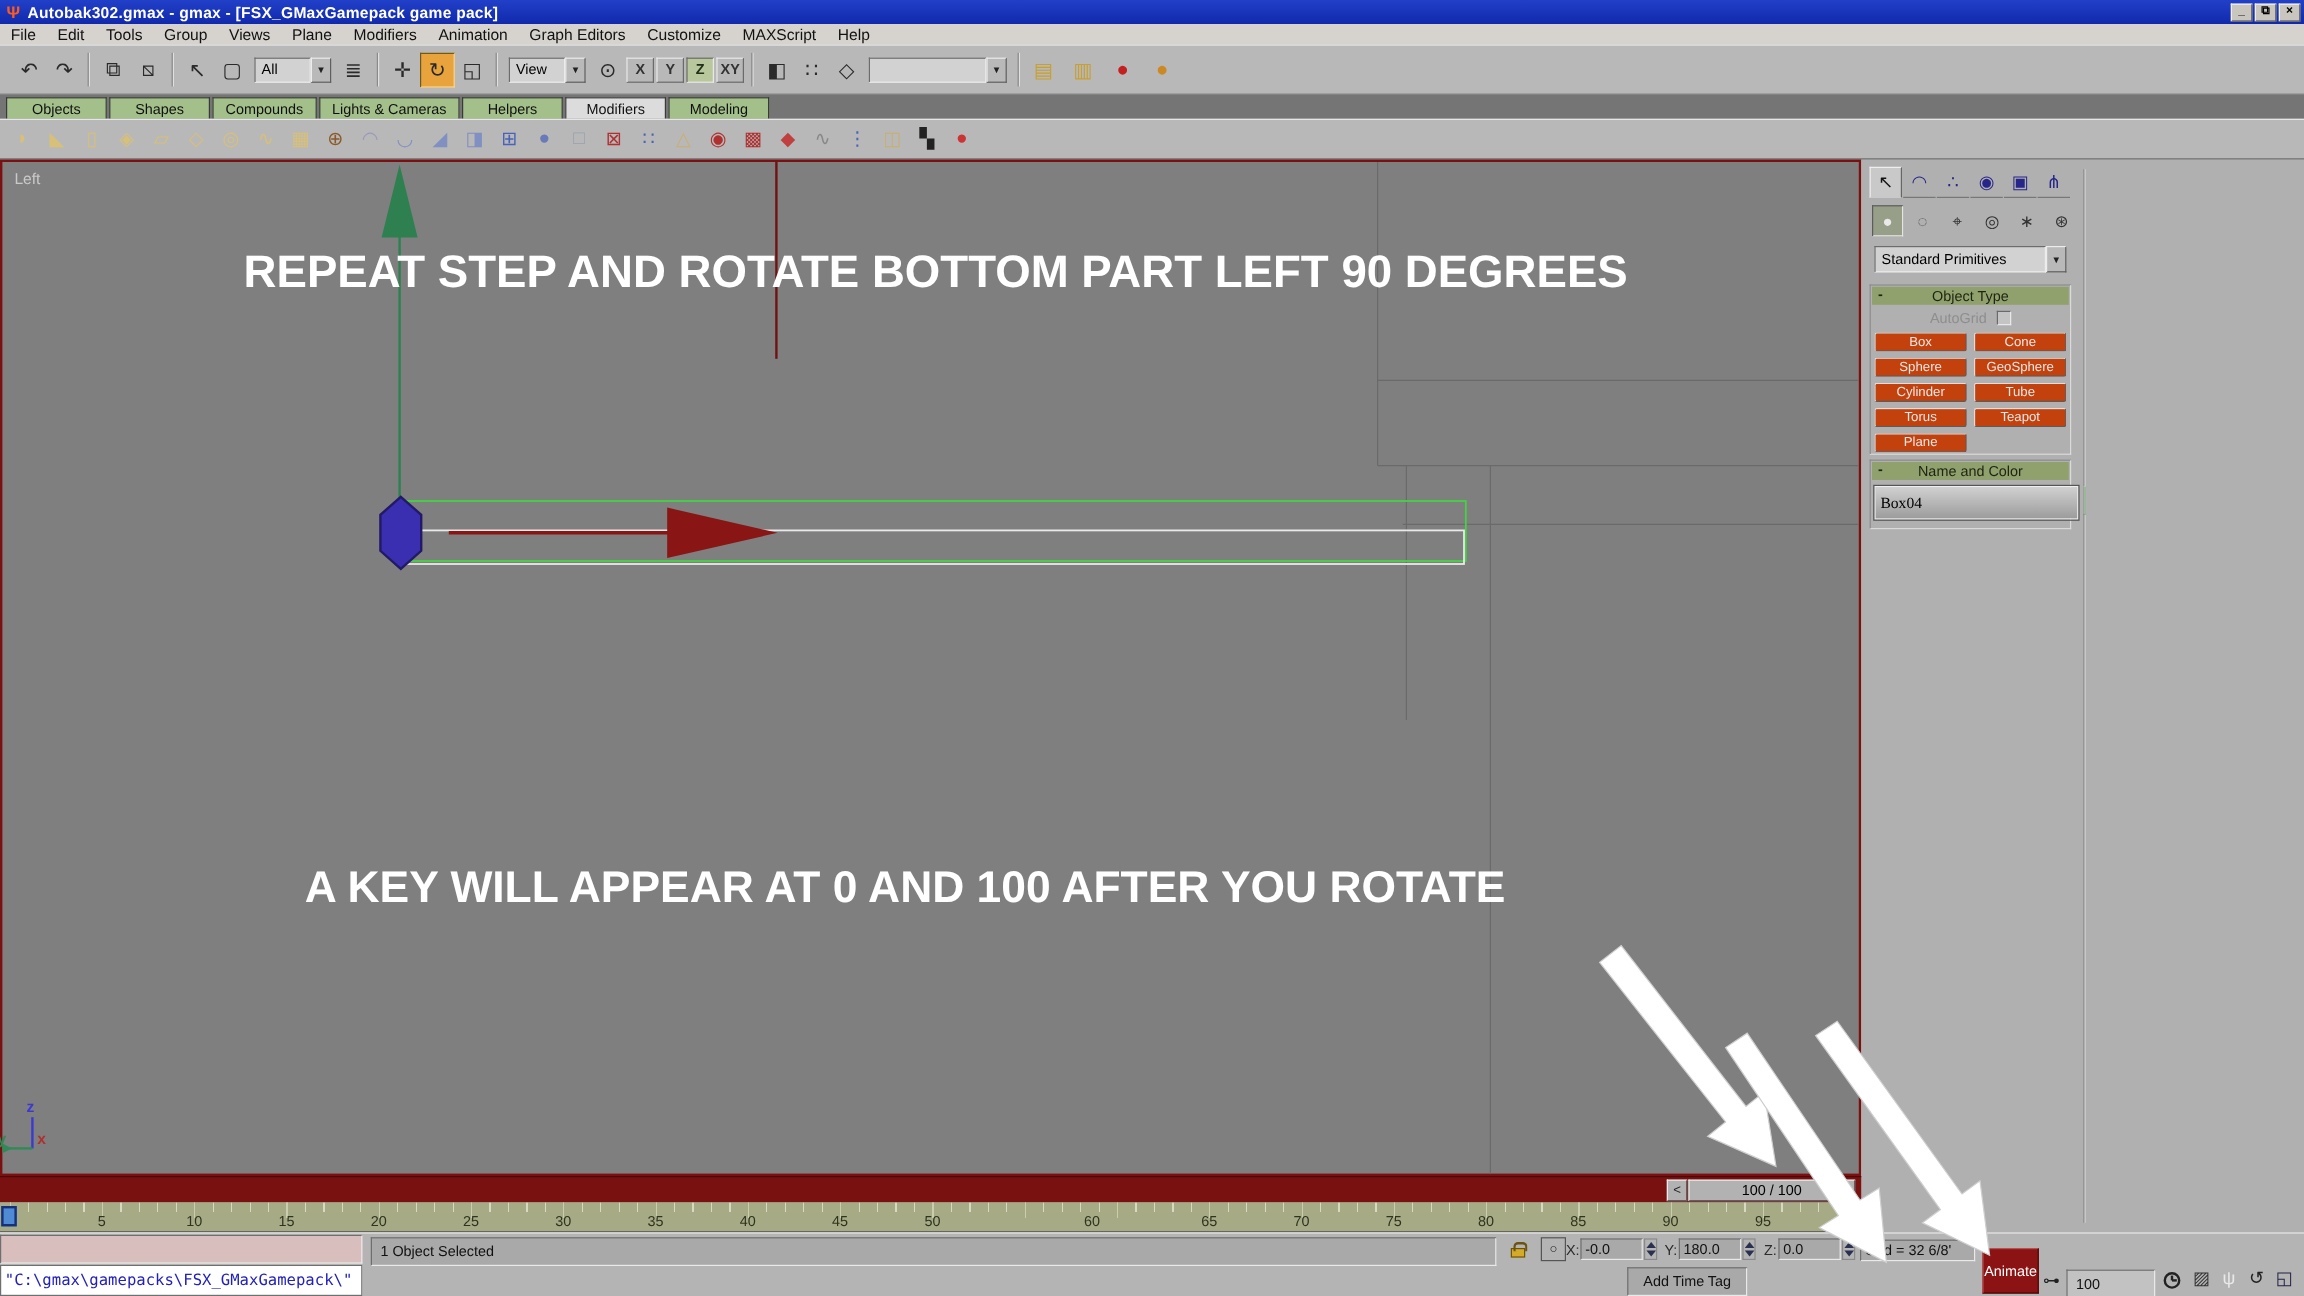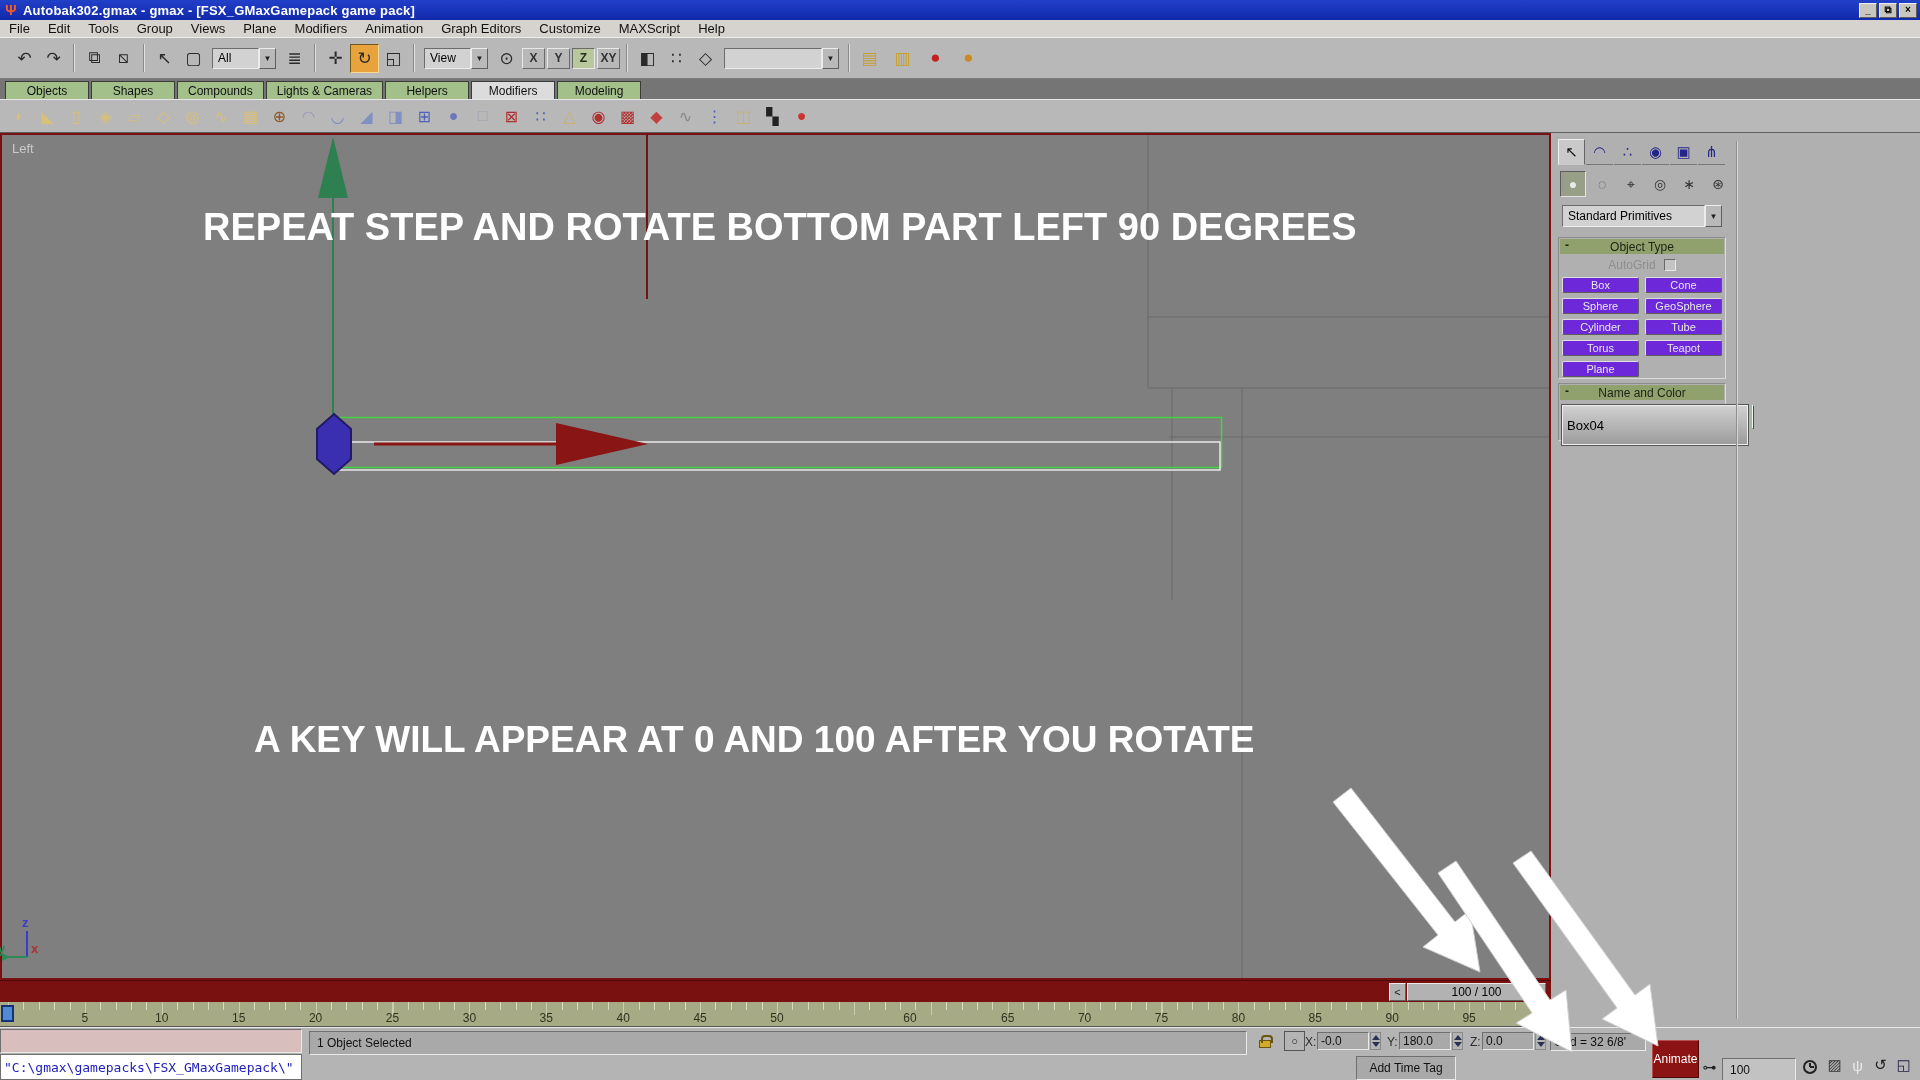--- a/index.html
+++ b/index.html
@@ -56,23 +56,23 @@
   .cp-dd{position:absolute;left:11px;top:72px;width:160px;display:flex;height:22px}
   .cp-dd .ddfield{flex:1}
   .rollout{position:absolute;left:7px;width:168px;border:1px solid;border-color:#8c8c8c #dadada #dadada #8c8c8c;padding:1px}
   .ro-objtype{top:104px;height:142px}
   .ro-namecolor{top:250px;height:58px}
   .rohdr{height:15px;background:#91a16d;color:#1d2412;font-size:12px;display:flex;align-items:center;justify-content:center;position:relative}
   .rohdr .minus{position:absolute;left:5px;top:-1px;font-weight:bold}
   .autogrid{display:flex;align-items:center;justify-content:center;gap:8px;height:18px;margin-top:2px;font-size:12px;color:#8e8e8e}
   .chk{width:12px;height:12px;background:#c4c4c4;border:1px solid;border-color:#6a6a6a #e8e8e8 #e8e8e8 #6a6a6a}
   .obgrid{display:grid;grid-template-columns:77px 77px;gap:5px 6px;justify-content:center;margin-top:3px}
-  .obtn{height:16px;background:#6d28d9;border:1px solid;border-color:#dedede #5c5c5c #5c5c5c #dedede;border-radius:2px;color:#e8e8e8;font-size:11px;display:flex;align-items:center;justify-content:center}
+  .obtn{height:16px;background:#c2410c;border:1px solid;border-color:#dedede #5c5c5c #5c5c5c #dedede;border-radius:2px;color:#e8e8e8;font-size:11px;display:flex;align-items:center;justify-content:center}
   .namerow{display:flex;gap:4px;margin-top:5px;padding:0 2px}
-  .namefield{flex:1;height:40px;background:linear-gradient(180deg,#d0d0d0,#9c9c9c);border:1px solid #efefef;outline:1px solid #555;font-size:13px;color:#000;padding:3px 4px;font-family:Liberation Sans, sans-serif}
+  .namefield{flex:1;height:28px;background:linear-gradient(180deg,#d0d0d0,#9c9c9c);border:1px solid #efefef;outline:1px solid #555;font-size:13px;color:#000;padding:3px 4px;font-family:Liberation Serif, serif}
   .swatch{width:22px;height:24px;background:#44cf44;border:1px solid;border-color:#e8ffe8 #1a6a1a #1a6a1a #e8ffe8}
   .cp-seam{position:absolute;left:185px;top:8px;bottom:8px;width:2px;border-left:1px solid #8f8f8f;border-right:1px solid #d6d6d6}
 
   
   .timeslider{position:absolute;left:0;top:980px;width:1551px;height:22px;background:#7a1111;border-top:1px solid #4d0909}
   .ts-prev{position:absolute;left:1389px;top:2px;width:17px;height:18px;background:#b2b2b2;border:1px solid;border-color:#e9e9e9 #5f5f5f #5f5f5f #e9e9e9;font-size:11px;color:#222;display:flex;align-items:center;justify-content:center}
   .ts-handle{position:absolute;left:1407px;top:2px;width:139px;height:18px;background:#b2b2b2;border:1px solid;border-color:#e9e9e9 #5f5f5f #5f5f5f #e9e9e9;font-size:12px;color:#000;display:flex;align-items:center;justify-content:center}
 
   
   .ruler{position:absolute;left:0;top:1002px;width:1548px;height:25px;background:#a6ab86;border-bottom:1px solid #555;overflow:hidden}

